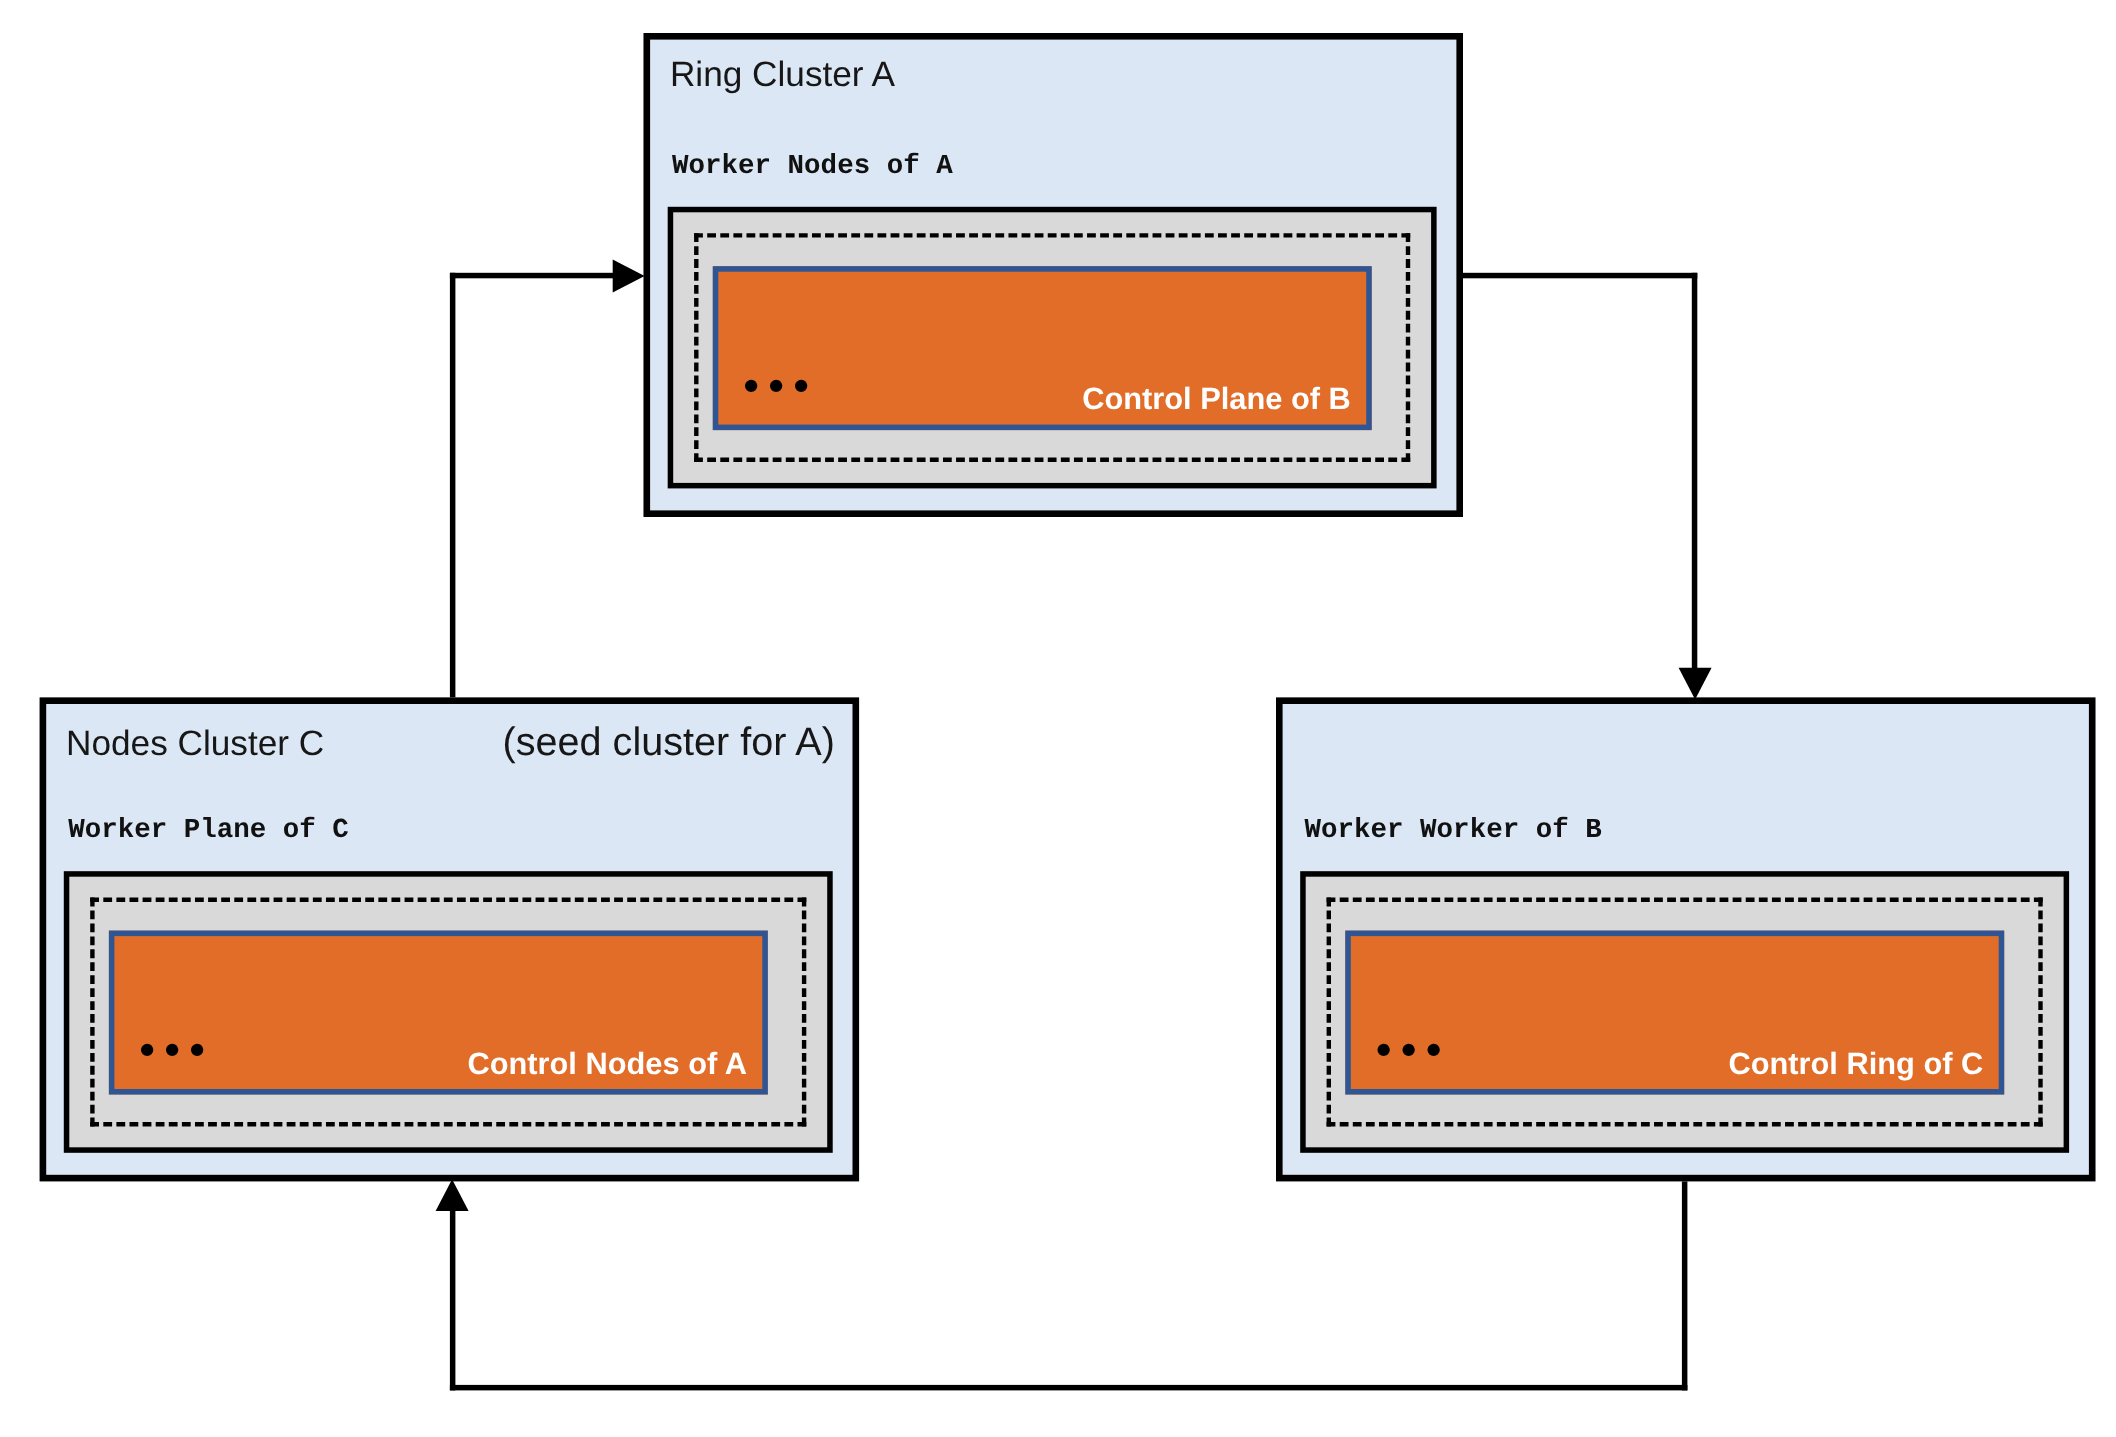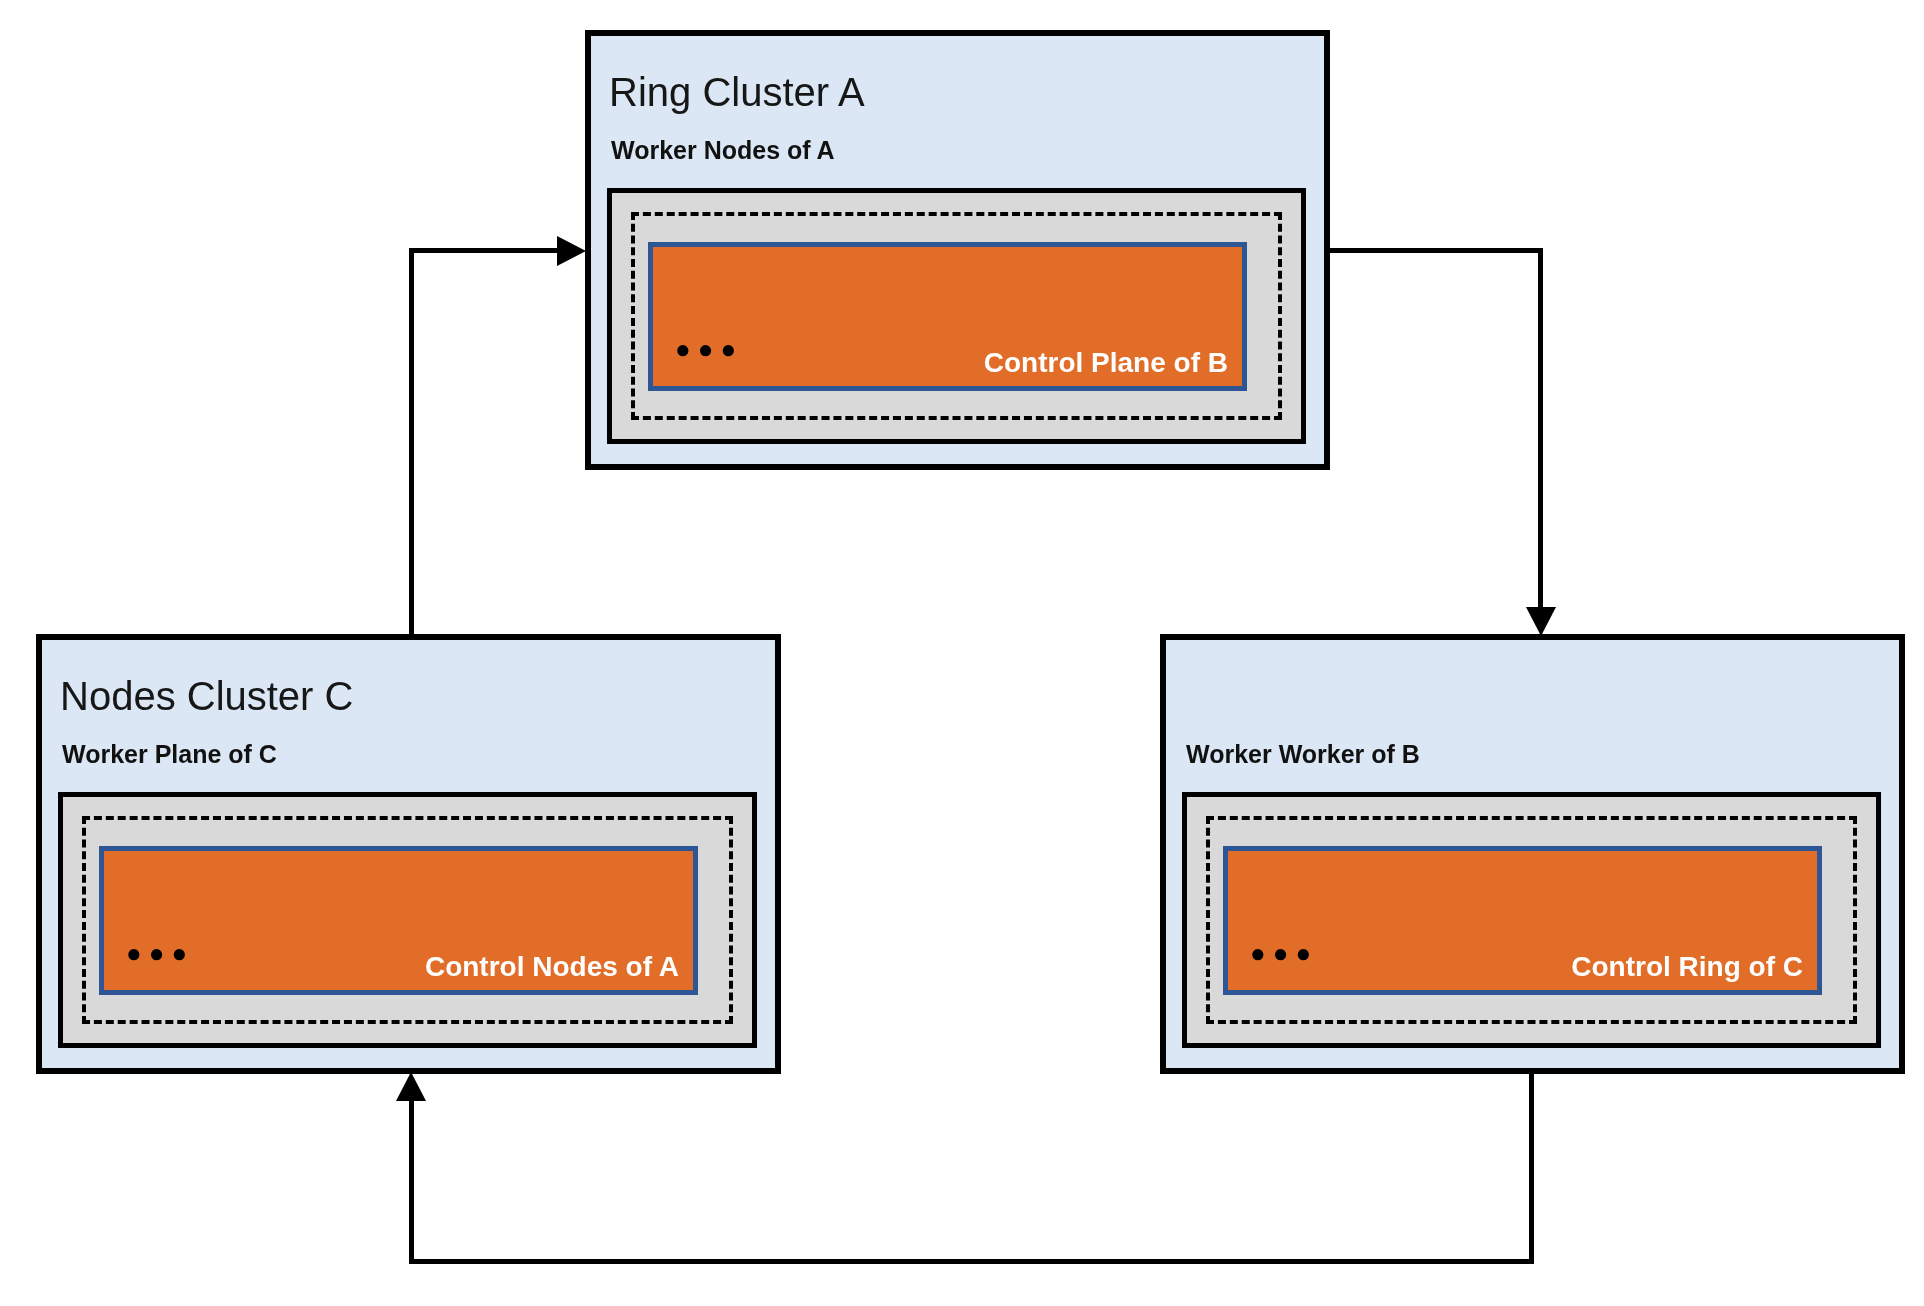--- a/index.html
+++ b/index.html
@@ -21,26 +21,26 @@
   .cluster.pos-a{left:585px;top:30px;}
   .cluster.pos-b{left:1160px;top:634px;}
   .cluster.pos-c{left:36px;top:634px;}
 
   .title-row{
     position:absolute;left:0;right:0;top:14px;
     display:flex;justify-content:space-between;align-items:baseline;
     padding:0 16px 0 18px;
     color:#171717;
   }
-  .cluster-name{font-size:40px;line-height:1.1;letter-spacing:0px;margin-top:20px;}
+  .cluster-name{font-size:32px;line-height:1.1;letter-spacing:0px;}
   .seed-note{font-size:36px;line-height:1.1;}
 
   .worker-label{
     position:absolute;left:20px;top:100px;
-    font-size:25px;font-weight:bold;color:#111;
+    font-size:25px;font-weight:bold;color:#111;font-family:Liberation Mono, monospace;
   }
 
   .node-pool{
     position:absolute;left:16px;right:18px;top:152px;bottom:20px;
     background:#d9d9d9;
     border:5px solid #000000;
     box-sizing:border-box;
   }
   .dashed-zone{
     position:absolute;left:19px;right:19px;top:19px;bottom:19px;
@@ -125,20 +125,21 @@
           <span class="dots">●●●</span>
           <span class="cp-label">Control Ring of C</span>
         </div>
       </div>
     </div>
   </div>
 
   <div class="cluster pos-c">
     <div class="title-row">
       <span class="cluster-name">Nodes Cluster C</span>
+      <span class="seed-note">(seed cluster for A)</span>
     </div>
     <div class="worker-label">Worker Plane of C</div>
     <div class="node-pool">
       <div class="dashed-zone">
         <div class="control-plane">
           <span class="dots">●●●</span>
           <span class="cp-label">Control Nodes of A</span>
         </div>
       </div>
     </div>

